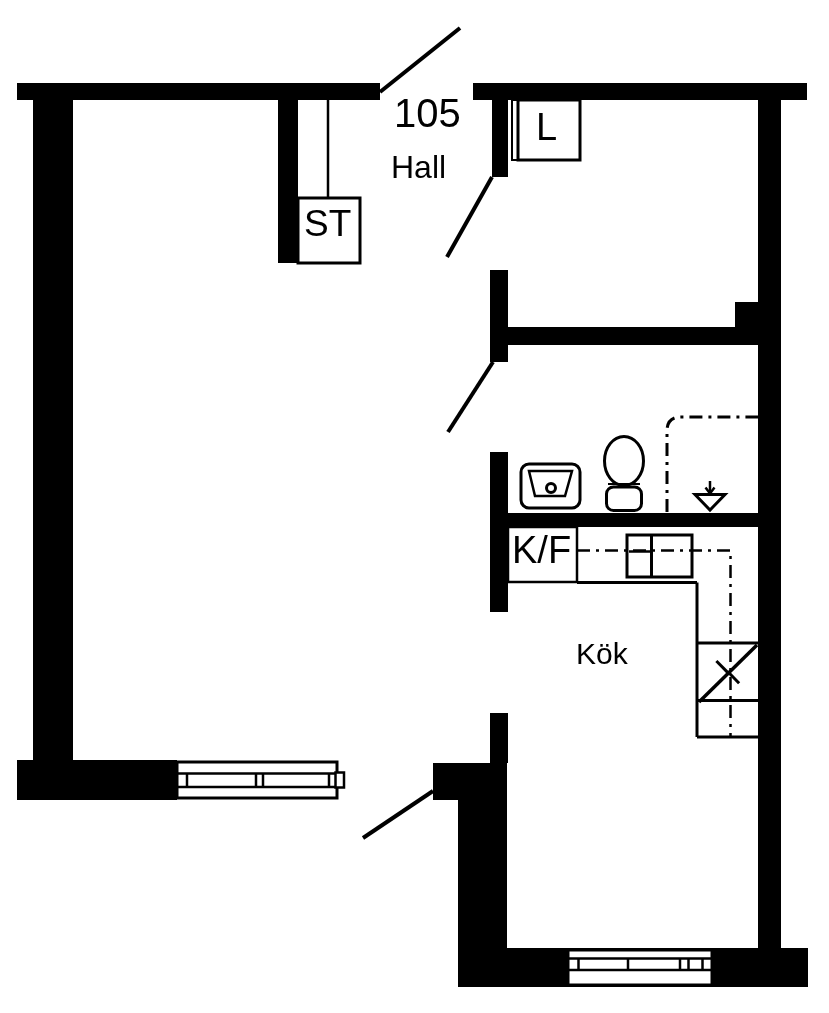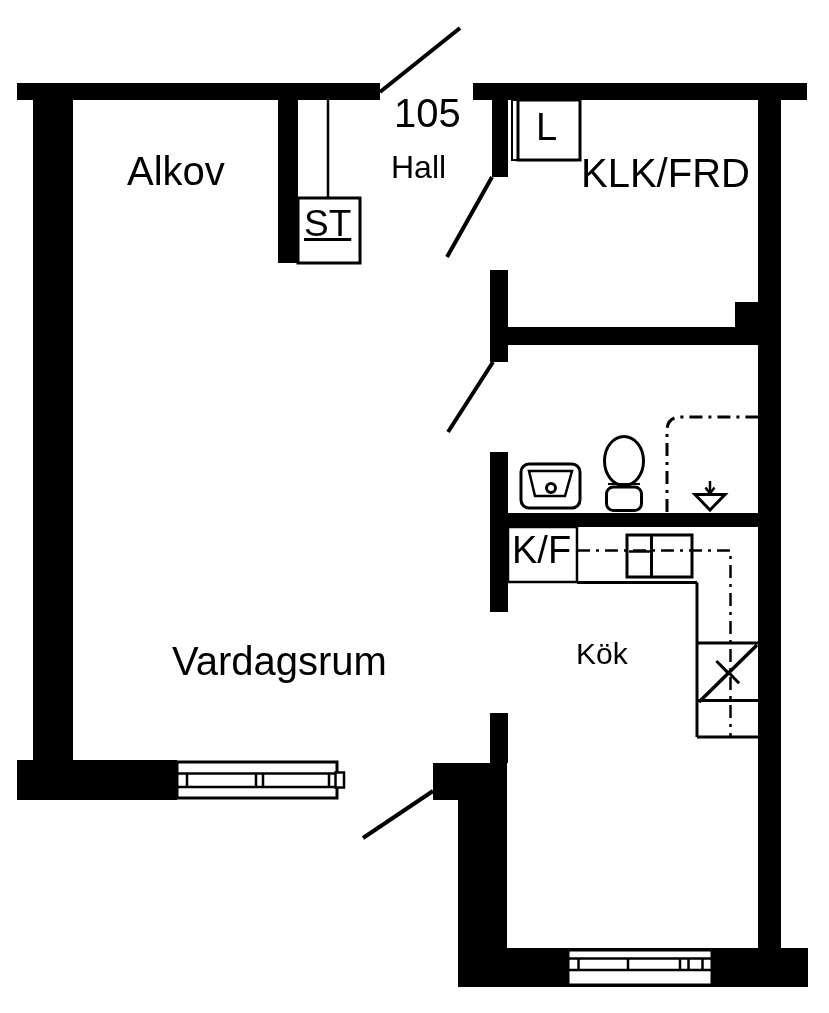--- a/index.html
+++ b/index.html
@@ -118,22 +118,19 @@
     <g stroke="#000" fill="none">
       <rect x="627" y="535" width="65" height="42" fill="#fff" stroke-width="3"></rect>
       <line x1="651.5" y1="535" x2="651.5" y2="577" stroke-width="3"></line>
       <line x1="629" y1="551.5" x2="651" y2="551.5" stroke-width="2.5"></line>
     </g>
 
     <path d="M 577 550.5 L 730.5 550.5 L 730.5 736" stroke="#000" stroke-width="2.5" fill="none" stroke-dasharray="13 6 3 6"></path>
   </svg>
 
   <div class="lbl" style="left:394px;top:93px;font-size:40px;">105</div>
-  <div class="lbl" style="left:127px;top:151px;font-size:40px;">Alkov</div>
   <div class="lbl" style="left:391px;top:151px;font-size:32px;">Hall</div>
-  <div class="lbl" style="left:581px;top:153px;font-size:40px;">KLK/FRD</div>
-  <div class="lbl" style="left:172px;top:641px;font-size:40px;">Vardagsrum</div>
   <div class="lbl" style="left:576px;top:639px;font-size:30px;">Kök</div>
-  <div class="lbl" style="left:304px;top:205px;font-size:37px;text-decoration:underline;">ST</div>
+  <div class="lbl" style="left:304px;top:205px;font-size:37px;">ST</div>
   <div class="lbl" style="left:536px;top:108px;font-size:38px;">L</div>
   <div class="lbl" style="left:512px;top:531px;font-size:38px;text-align:center;">K/F</div>
 
 </div>
 
 </body></html>

